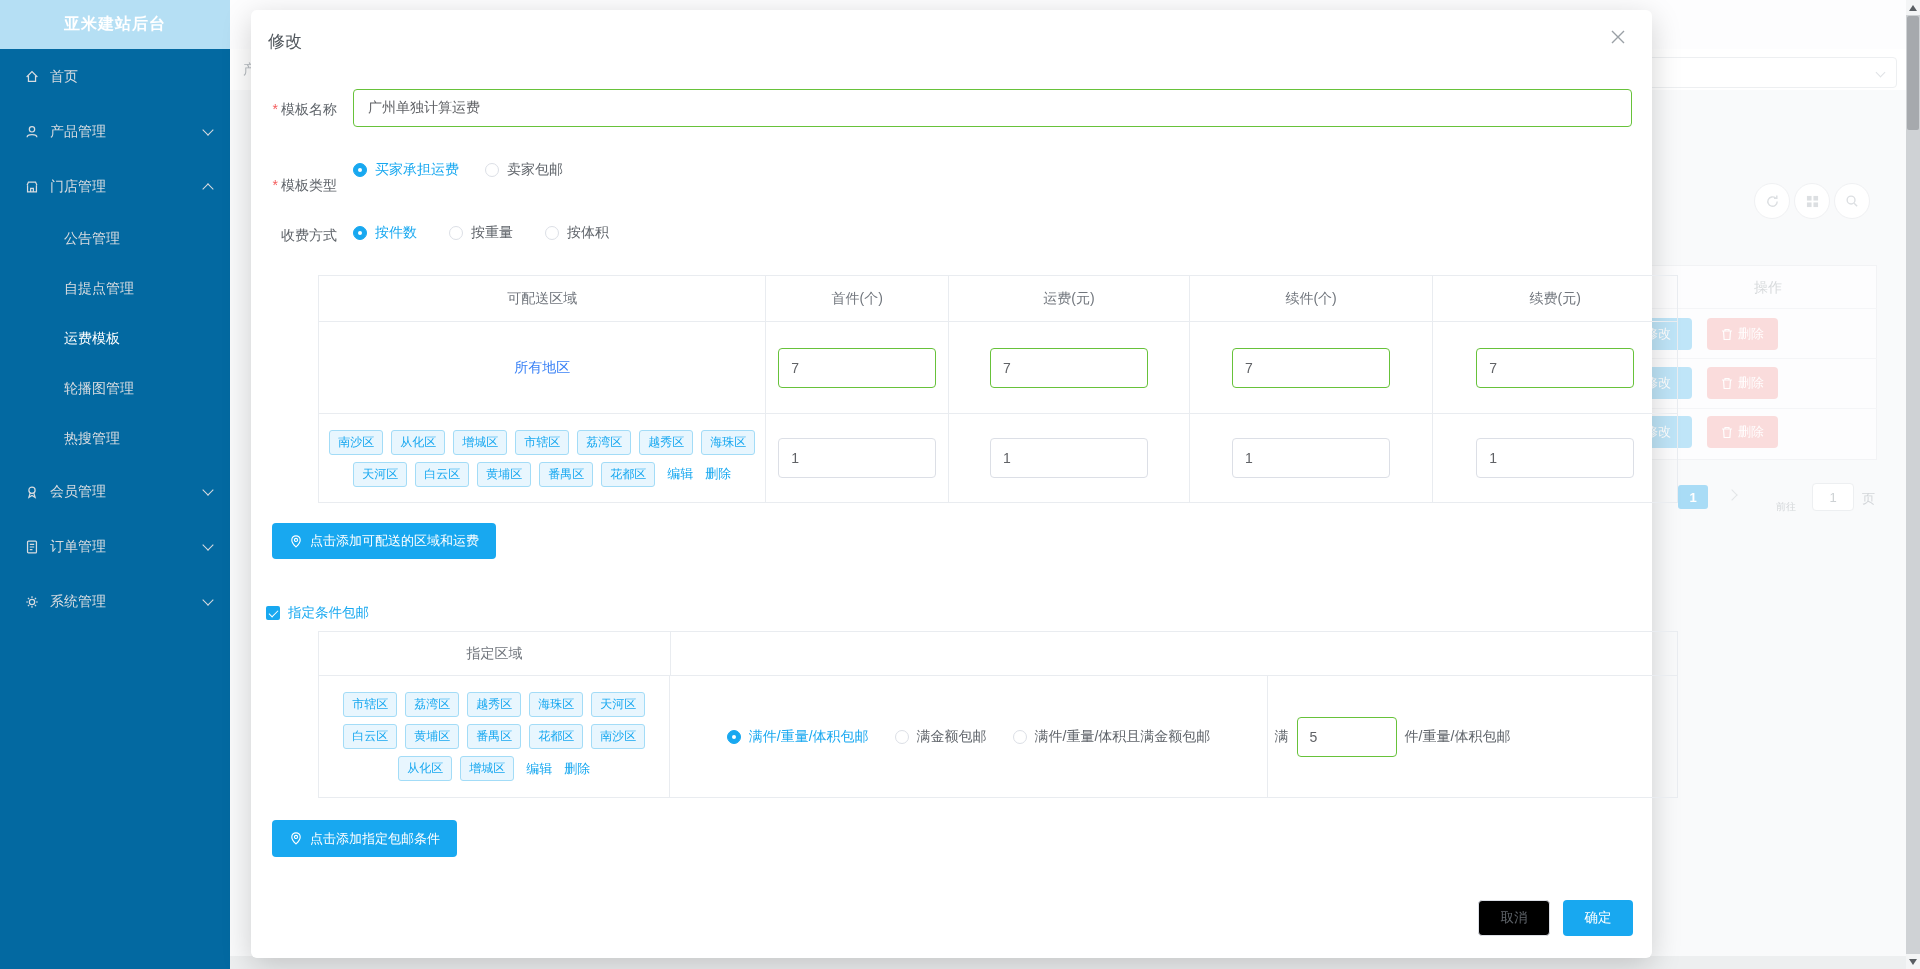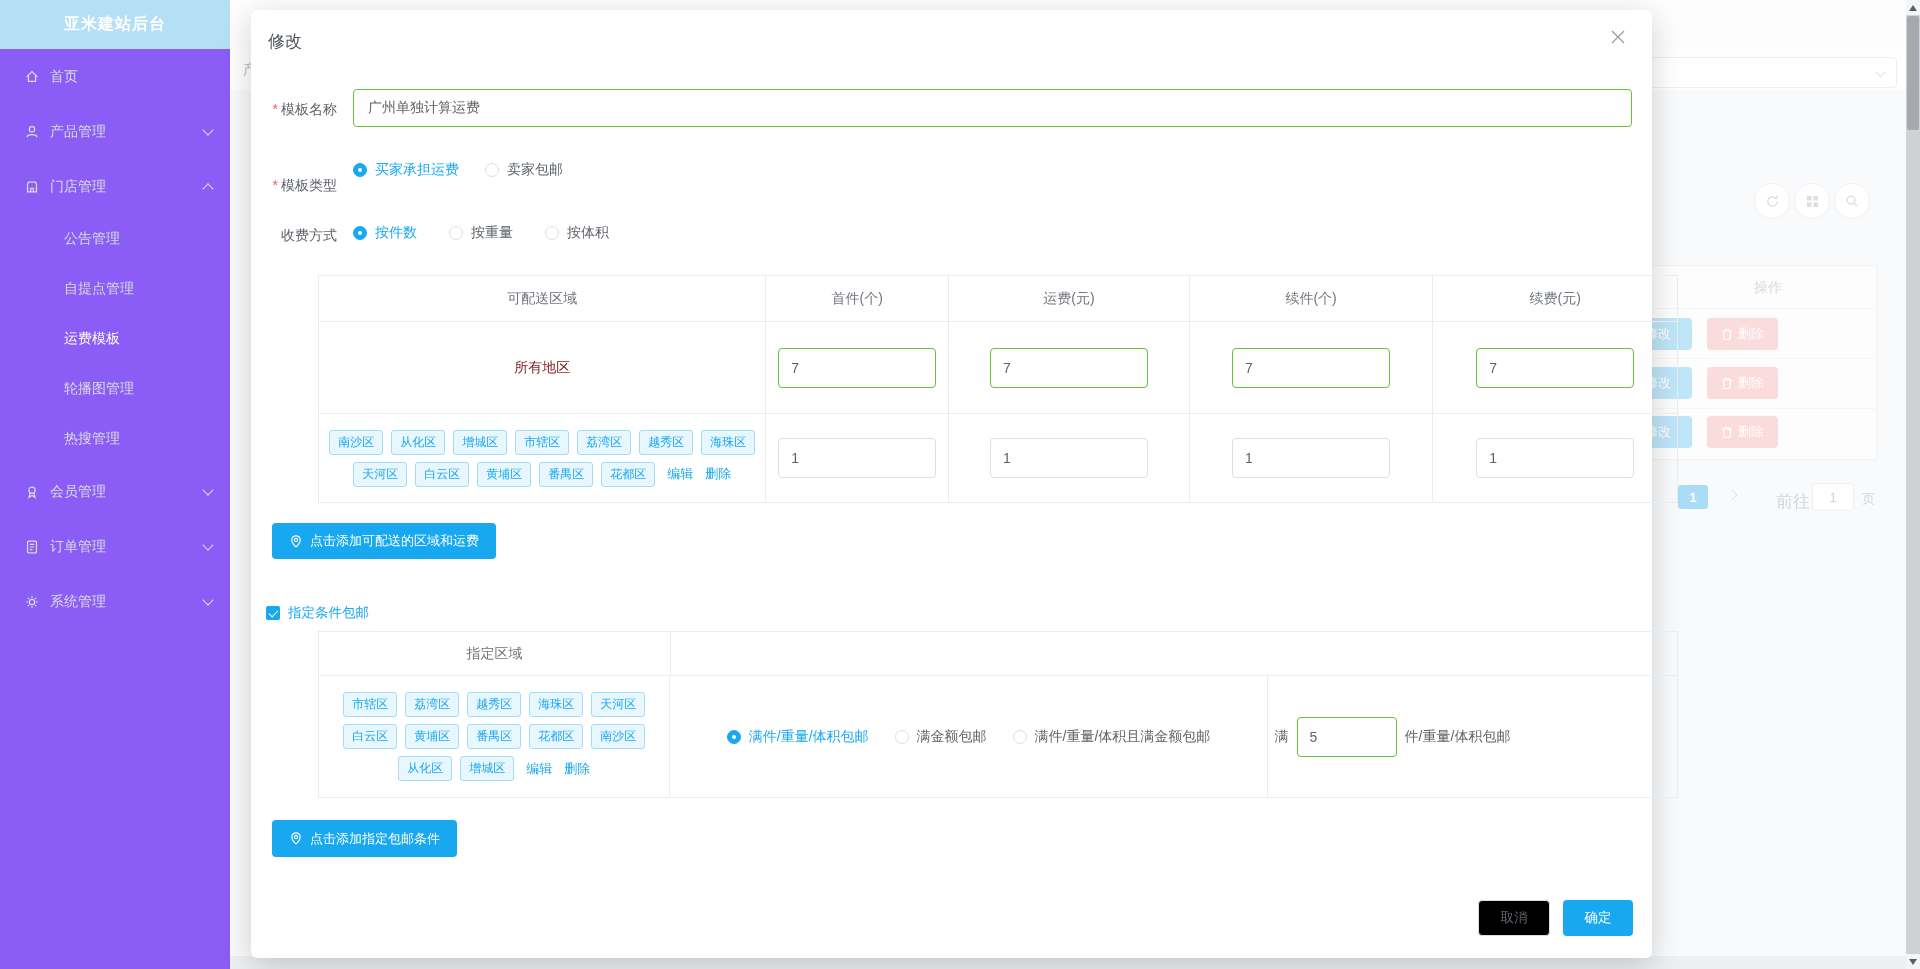--- a/index.html
+++ b/index.html
@@ -1,20 +1,20 @@
 <!DOCTYPE html>
 <html><head>
 <meta charset="utf-8">
 <style>
   * { margin:0; padding:0; box-sizing:border-box; }
   html,body { width:1920px; height:969px; overflow:hidden;
     font-family:"Liberation Sans","DejaVu Sans",sans-serif; background:#f9fafb; }
 
   
-  .sidebar { position:absolute; left:0; top:0; width:230px; height:969px; background:#8b5cf6; z-index:1; }
+  .sidebar { position:absolute; left:0; top:0; width:230px; height:969px; background:#0369a1; z-index:1; }
   .side-header { height:49px; background:#b5dff4; color:#fff; font-size:16px; font-weight:bold;
     display:flex; align-items:center; justify-content:center; letter-spacing:1px; }
   .m-item { height:55px; display:flex; align-items:center; padding:0 18px 0 24px; color:#d9dce0; font-size:14px; }
   .m-item .mi-icon { width:16px; height:16px; margin-right:10px; flex:0 0 16px; }
   .m-item .mi-label { flex:1; }
   .s-item { height:50px; display:flex; align-items:center; padding-left:64px; color:#d9dce0; font-size:14px; }
   .s-item.active { color:#ffffff; }
   .chev { width:8px; height:8px; border-right:1.5px solid #d9dce0; border-bottom:1.5px solid #d9dce0; transform:rotate(45deg); margin-top:-4px; }
   .chev.up { transform:rotate(-135deg); margin-top:4px; }
 
@@ -36,21 +36,21 @@
   .bg-rowline { position:absolute; left:1500px; width:377px; height:1px; background:#f4f5f7; z-index:1; }
   .bg-edit { position:absolute; left:1624px; width:68px; height:32px; border-radius:4px; background:#bfe5f8;
     color:#fff; font-size:13px; display:flex; align-items:center; justify-content:center; z-index:1; }
   .bg-del { position:absolute; left:1707px; width:71px; height:32px; border-radius:4px; background:#fadcdc;
     color:rgba(255,255,255,.95); font-size:13px; display:flex; align-items:center; justify-content:center; gap:5px; z-index:1; }
 
   .pg-prev { position:absolute; left:1643px; top:491px; width:8px; height:8px; border-left:1.5px solid #e3e5e7; border-bottom:1.5px solid #e3e5e7; transform:rotate(45deg); z-index:1; }
   .pg-page { position:absolute; left:1678px; top:485px; width:30px; height:24px; background:#a9dcf6; border-radius:3px;
     color:#fff; font-size:13px; font-weight:bold; display:flex; align-items:center; justify-content:center; z-index:1; }
   .pg-next { position:absolute; left:1728px; top:491px; width:8px; height:8px; border-right:1.5px solid #e3e5e7; border-top:1.5px solid #e3e5e7; transform:rotate(45deg); z-index:1; }
-  .pg-goto { position:absolute; left:1776px; top:490px; color:#d3d6d9; font-size:17px; z-index:1; }
+  .pg-goto { position:absolute; left:1776px; top:500px; color:#d3d6d9; font-size:10px; z-index:1; }
   .pg-input { position:absolute; left:1812px; top:483px; width:42px; height:28px; border:1px solid #edeff1; border-radius:4px;
     background:#fff; color:#cdd1d4; font-size:13px; text-align:center; z-index:1; }
   .pg-unit { position:absolute; left:1862px; top:490px; color:#d3d6d9; font-size:13px; z-index:1; }
 
   .v-scroll { position:absolute; right:0; top:0; width:14px; height:969px; background:#cfd2d5; z-index:3; }
   .v-scroll .cap { position:absolute; left:0; width:14px; height:15px; background:#f4f5f6; display:flex; align-items:center; justify-content:center; }
   .v-scroll .cap.top { top:0; } .v-scroll .cap.bot { bottom:0; }
   .tri-up { width:0; height:0; border-left:4px solid transparent; border-right:4px solid transparent; border-bottom:6px solid #5a5e63; }
   .tri-down { width:0; height:0; border-left:4px solid transparent; border-right:4px solid transparent; border-top:6px solid #5a5e63; }
   .v-thumb { position:absolute; left:1px; top:16px; width:12px; height:114px; background:#a6a9ad; border-radius:2px; }
@@ -74,21 +74,21 @@
   .radio-item.on .radio-dot::after { content:""; position:absolute; left:4px; top:4px; width:4px; height:4px; border-radius:50%; background:#fff; }
   .radio-item.on .radio-label { color:#18a8f0; }
 
   .grid-table { position:absolute; left:21px; width:1360px; border:1px solid #e9ecf0; border-bottom:none;margin-left:46px; }
   .gt-row { display:flex; border-bottom:1px solid #e9ecf0; }
   .gt-cell { border-right:1px solid #e9ecf0; display:flex; align-items:center; justify-content:center; flex-direction:column; }
   .gt-cell:last-child { border-right:none; }
   .gt-head { font-size:14px; color:#71767d; }
   .t1-c1 { width:448px; } .t1-c2 { width:183px; } .t1-c3 { width:241px; } .t1-c4 { width:244px; } .t1-c5 { width:244px; }
   .t2-c1 { width:352px; } .t2-c2 { width:598px; } .t2-c3 { width:410px; align-items:flex-start !important; }
-  .area-text { font-size:14px; color:#7f1d1d; }
+  .area-text { font-size:14px; color:#3b82f6; }
   .cell-input { width:158px; height:40px; border:1px solid #dcdfe6; border-radius:4px; font-size:14px; color:#606266;
     padding:0 12px; outline:none; font-family:inherit; }
   .cell-input.green { border-color:#67c23a; }
 
   .tag-line { display:flex; align-items:center; justify-content:center; gap:8px; margin:3.5px 0; }
   .tag { display:inline-flex; align-items:center; height:25px; padding:0 8px; background:#e8f6fe; border:1px solid #a3dcf7;
     border-radius:3px; color:#18a8f0; font-size:12px; }
   .mini-link { color:#18a8f0; font-size:13px; margin-left:4px; cursor:pointer; }
 
   .blue-btn { position:absolute; left:21px; height:36px; background:#18a8f0; border:none; border-radius:4px; color:#fff;

